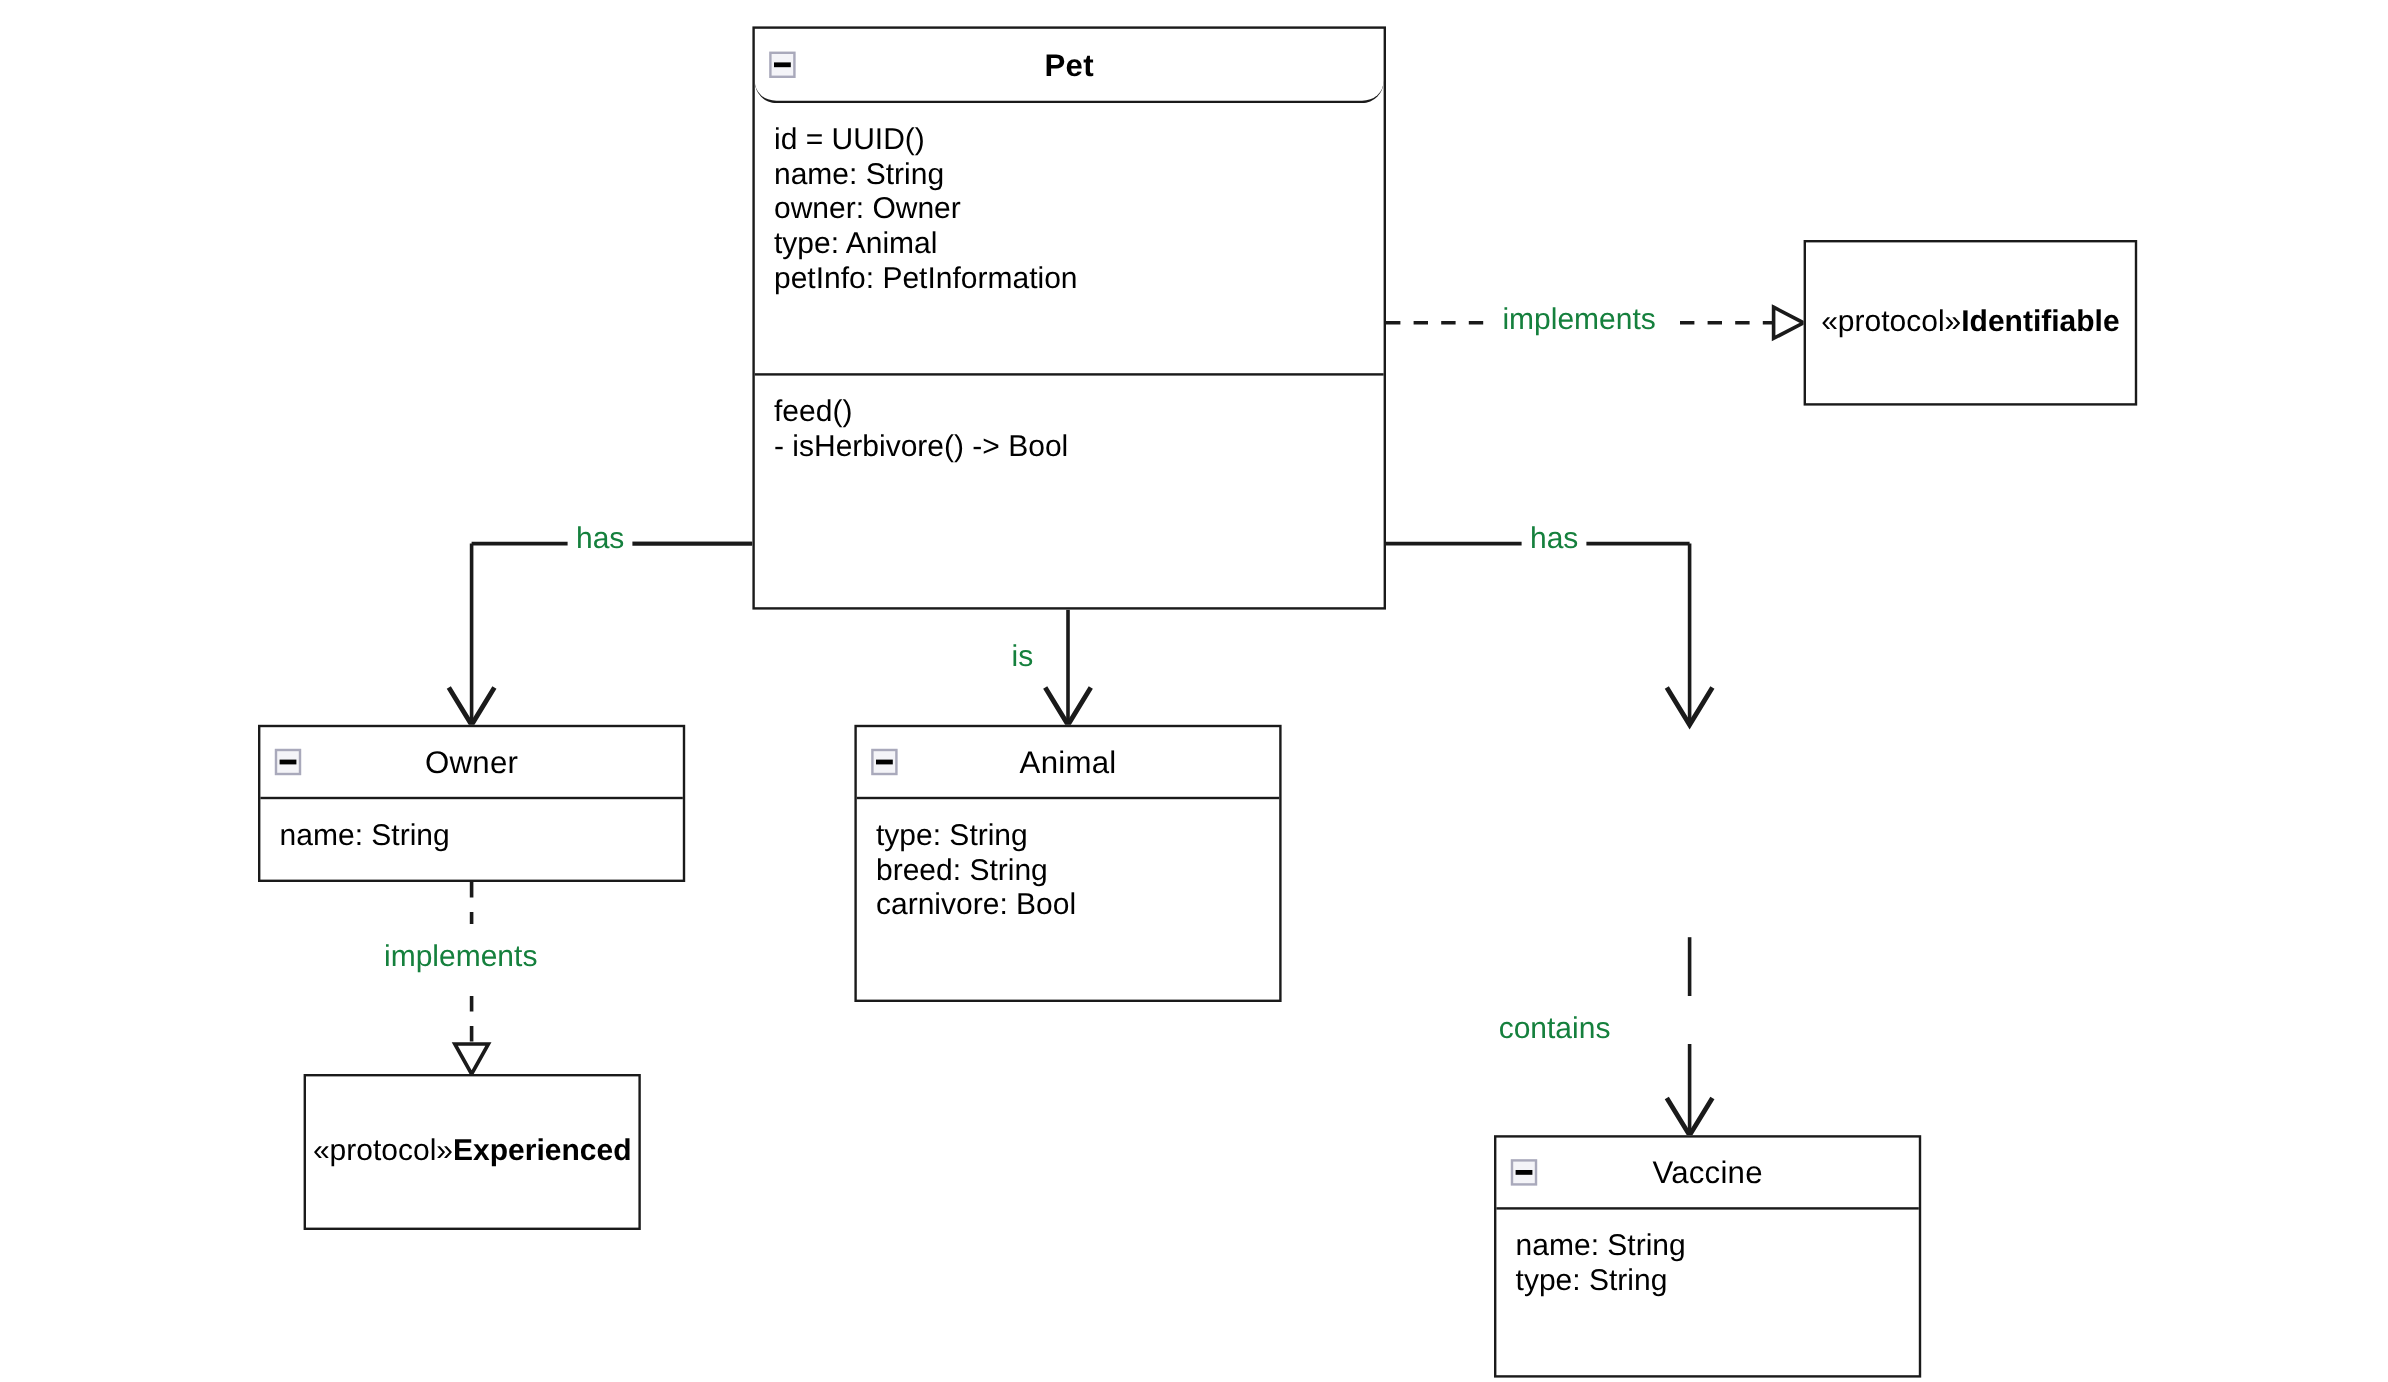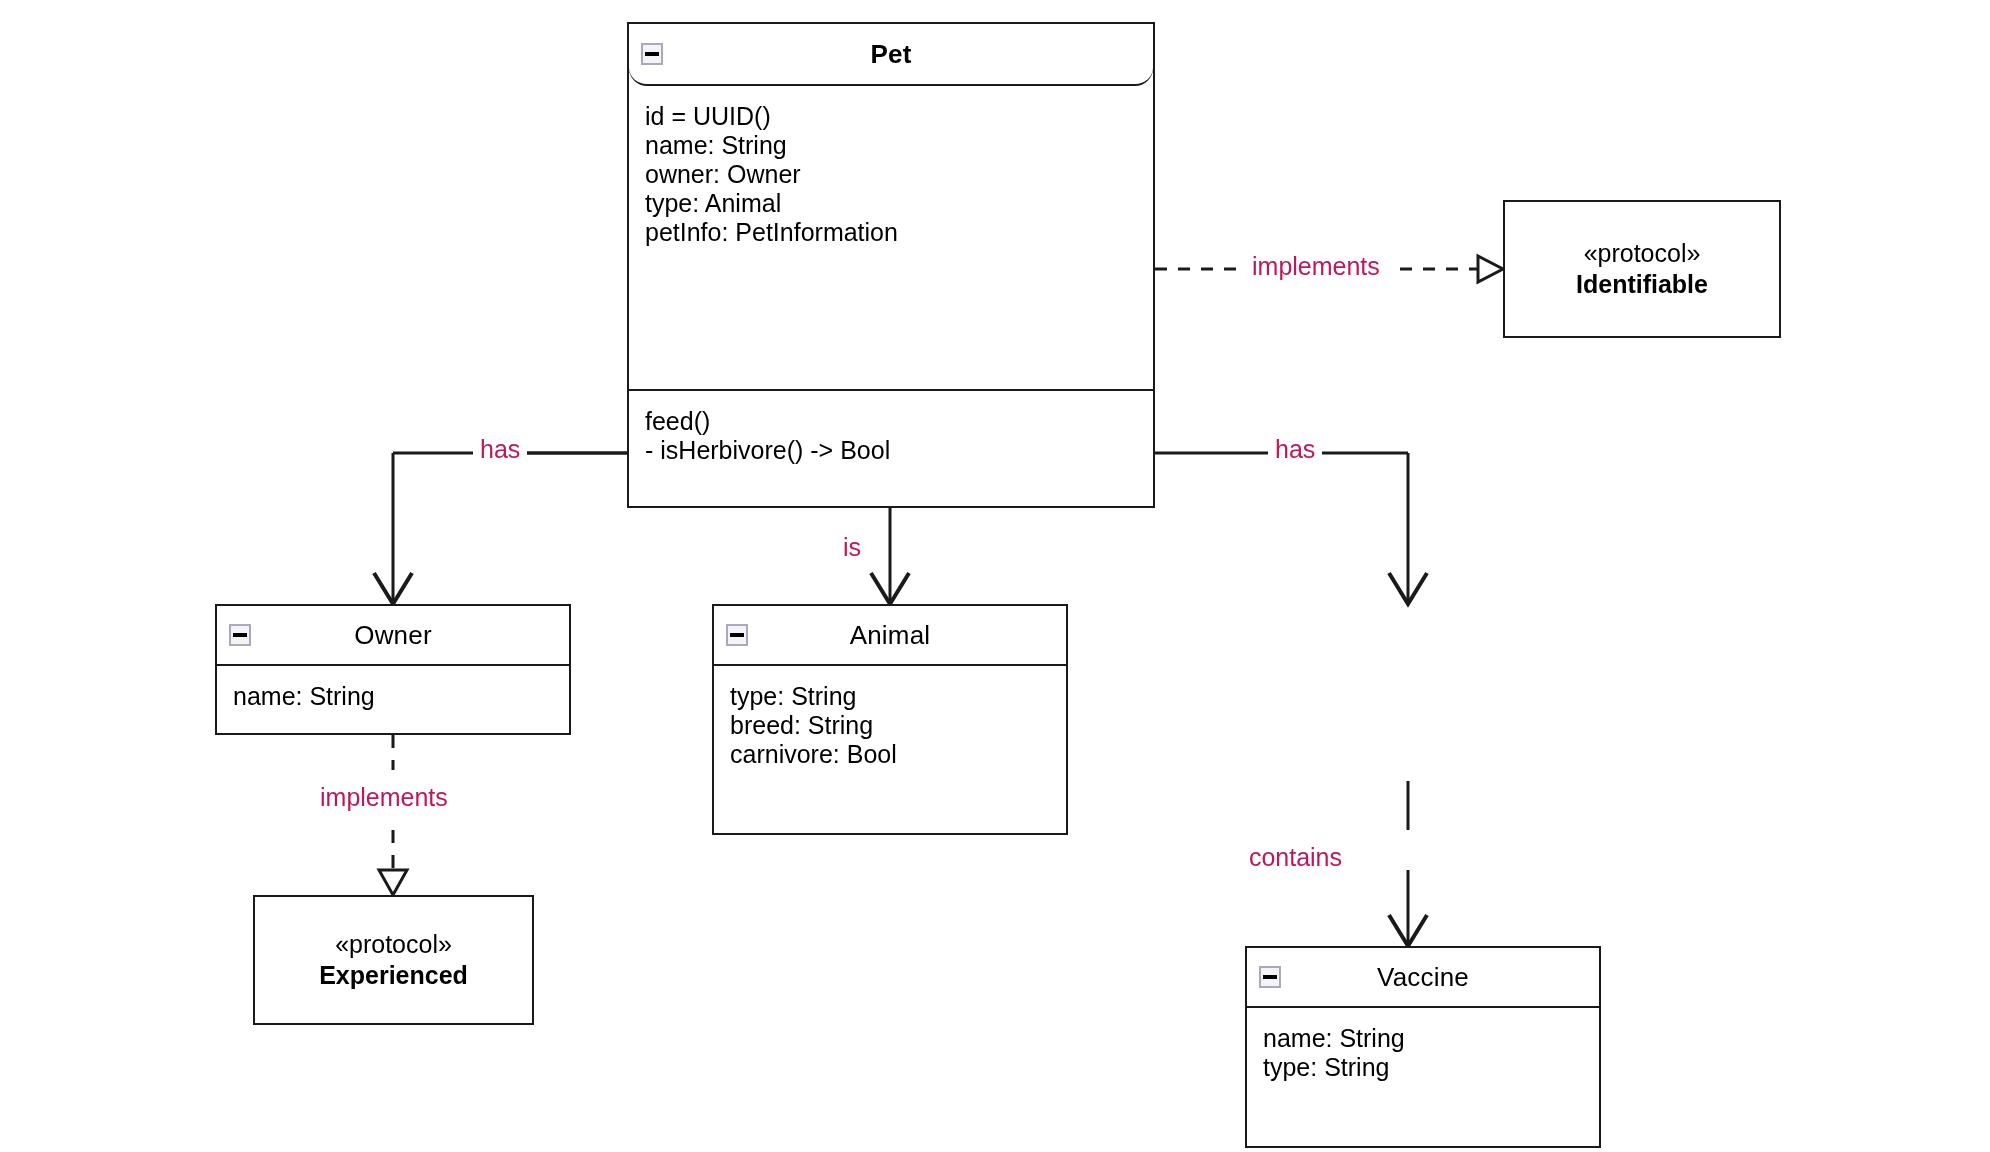--- a/index.html
+++ b/index.html
@@ -75,21 +75,21 @@
     border-top: 2px solid #1a1a1a;
   }
   .member {
     white-space: pre;
   }
   
   .proto-body {
     box-sizing: border-box;
     height: 100%;
     display: flex;
-    flex-direction: column;
+    flex-direction: row;
     align-items: center;
     justify-content: center;
     line-height: 1.25;
   }
   .proto-stereotype {
     font-size: 25px;
     font-weight: normal;
   }
   .proto-name {
     font-size: 25px;
@@ -120,21 +120,21 @@
     fill: none;
     stroke: #1a1a1a;
     stroke-width: 4;
     stroke-linecap: butt;
     stroke-linejoin: miter;
   }
   
   .edge-label {
     position: absolute;
     font-size: 25px;
-    color: #be185d;
+    color: #15803d;
     background: #ffffff;
     padding: 0 7px;
     white-space: nowrap;
     z-index: 4;
   }
 </style>
 </head>
 <body>
 
 <div id="canvas">
@@ -194,21 +194,21 @@
 
   <div class="edge-label" style="left:313px; top:783px;">implements</div>
 
   <div class="edge-label" style="left:1349px; top:843px; transform:translateX(-100%);text-align:right;">contains</div>
 
   <div class="node" id="node-pet" style="left:627px; top:22px; width:528px; height:486px;">
     <div class="node-header divided bold" style="height:62px;border-radius:18px;">
       <span class="collapse-icon"></span>
       <span>Pet</span>
     </div>
-    <div class="node-section" style="height:303px;">
+    <div class="node-section" style="height:225px;">
       <div class="member">id = UUID()</div>
       <div class="member">name: String</div>
       <div class="member">owner: Owner</div>
       <div class="member">type: Animal</div>
       <div class="member">petInfo: PetInformation</div>
     </div>
     <div class="node-section top-rule" style="height:117px;">
       <div class="member">feed()</div>
       <div class="member">- isHerbivore() -&gt; Bool</div>
     </div>

